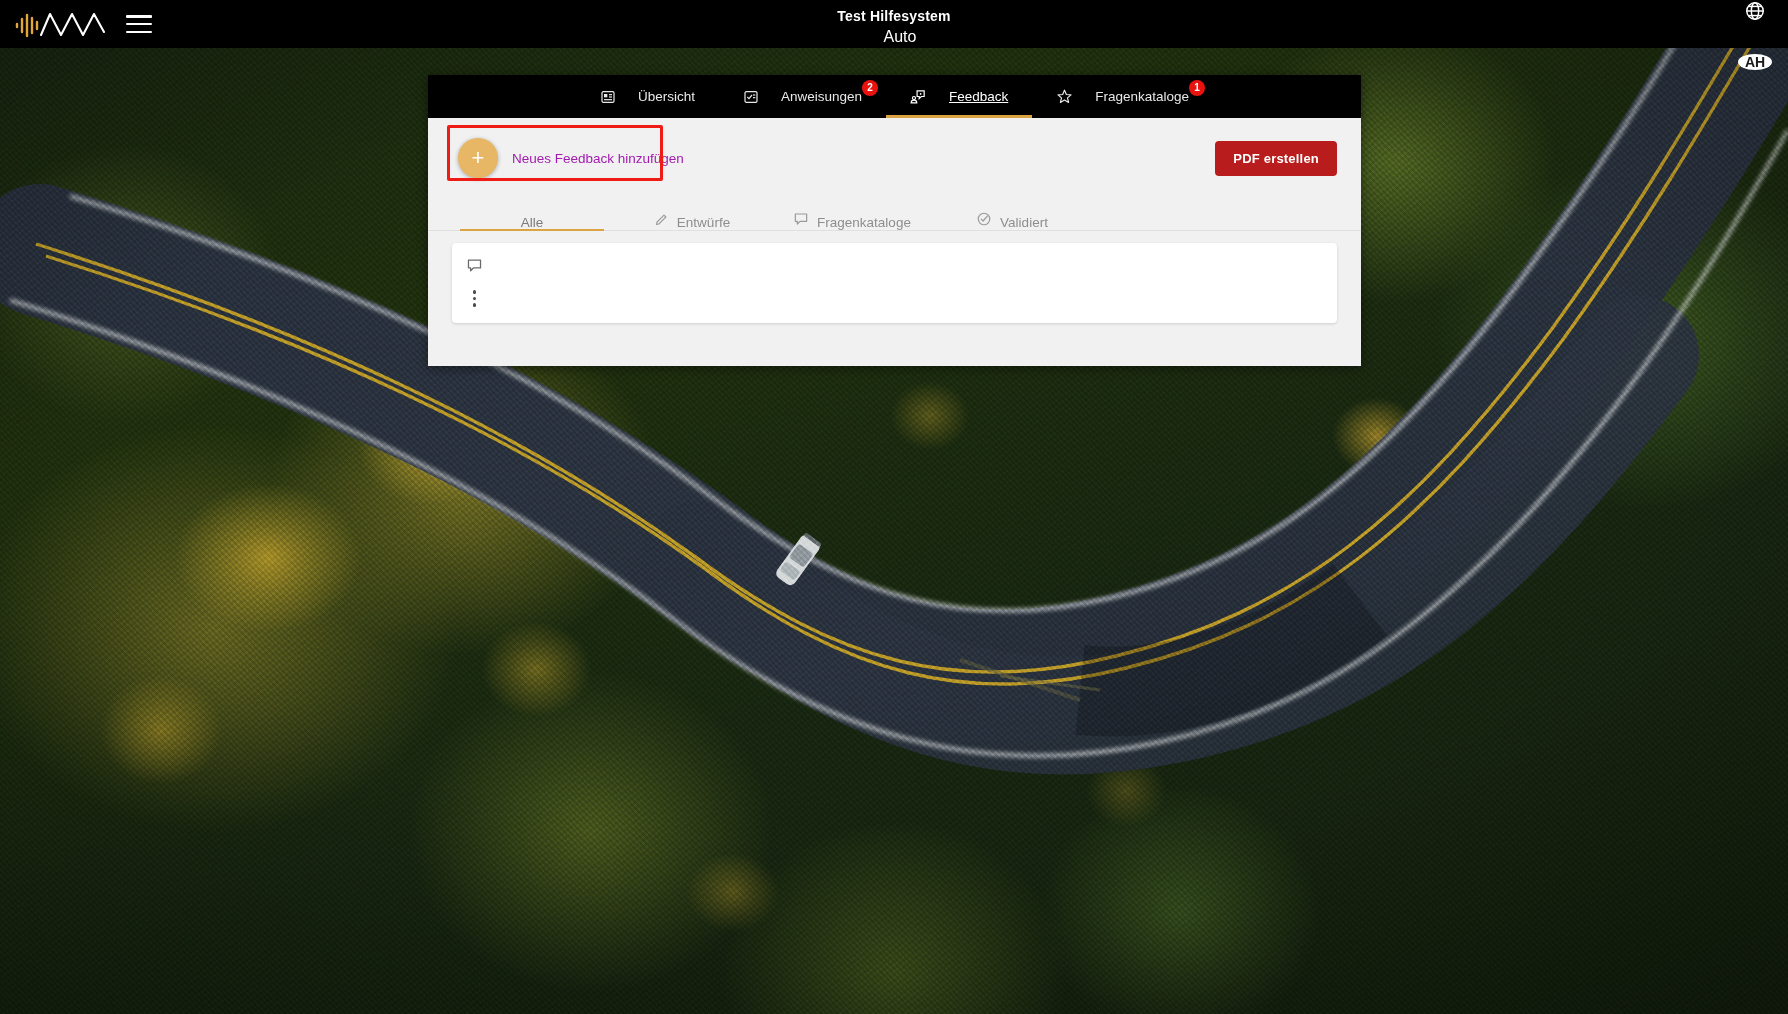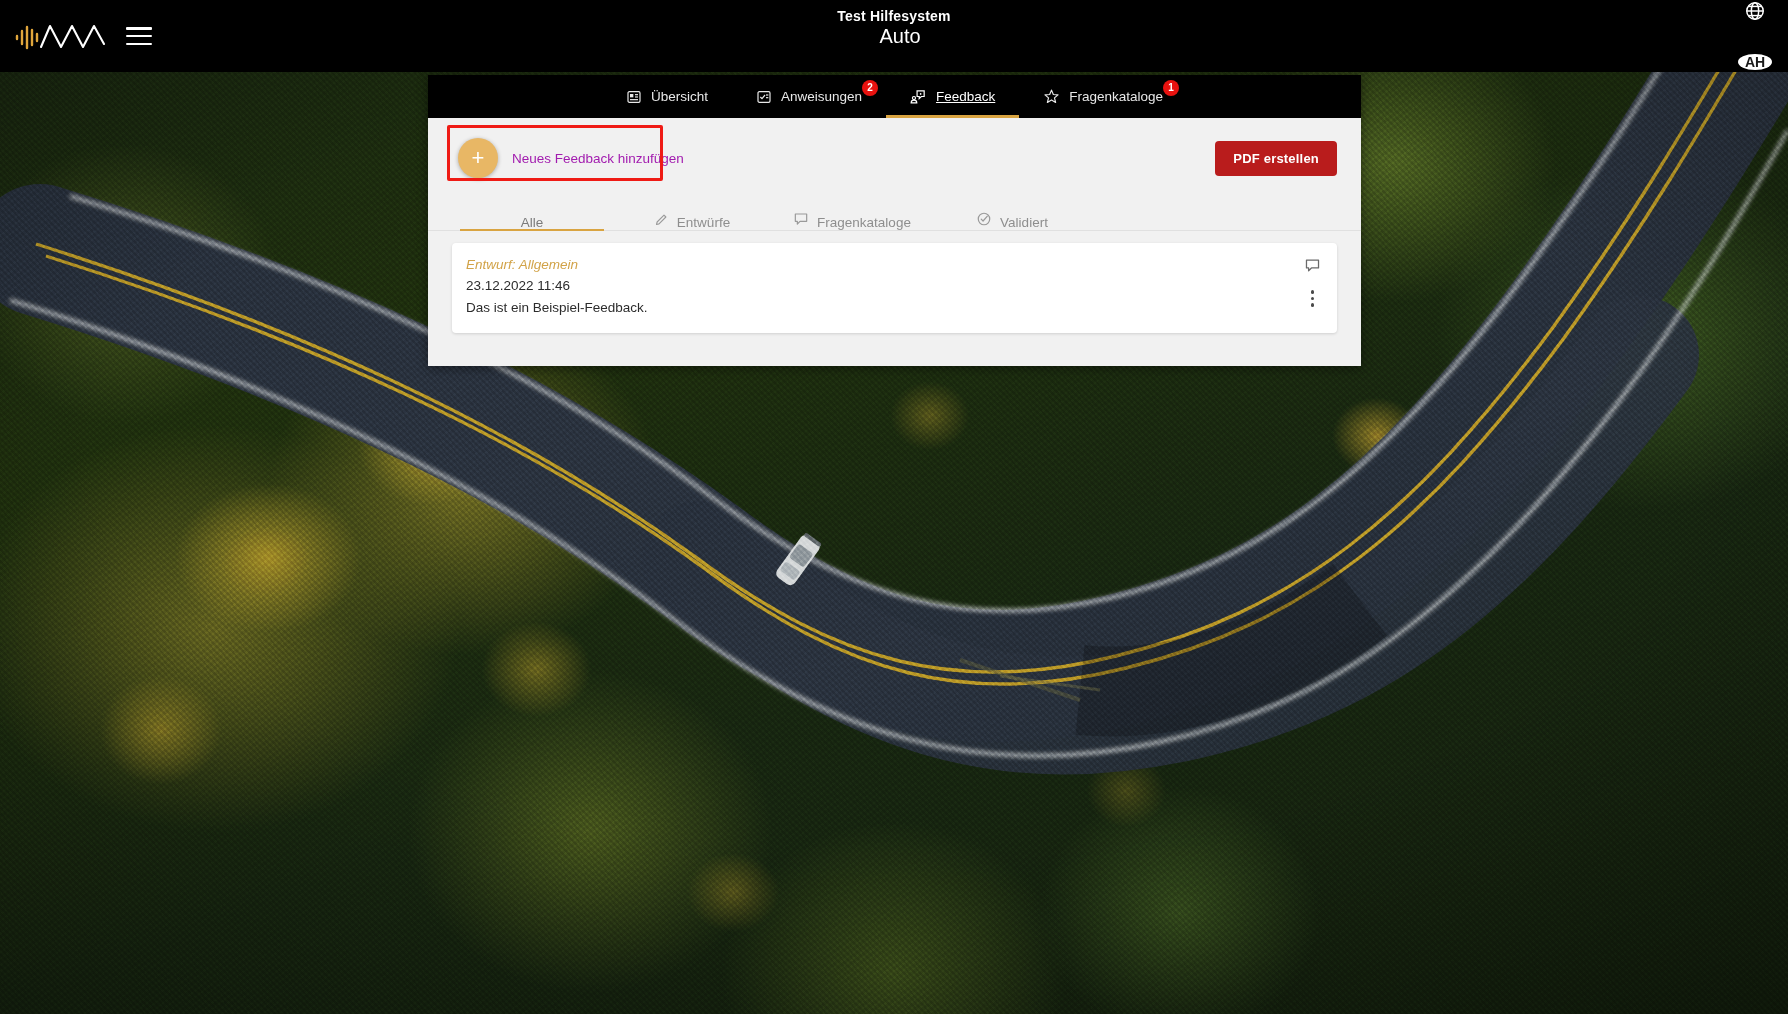--- a/index.html
+++ b/index.html
@@ -56,36 +56,36 @@
     position: absolute; inset: 0;
     background: radial-gradient(ellipse 110% 95% at 50% 45%, rgba(0,0,0,0) 40%, rgba(0,0,0,.55) 100%);
   }
   
   .road-wrap { position: absolute; inset: 0; }
   .road-svg { position: absolute; inset: 0; width: 1788px; height: 1014px; }
 
   
   #topbar {
     position: absolute; top: 0; left: 0;
-    width: 1788px; height: 72px;
+    width: 1788px; height: 48px;
     background: #000;
     display: flex; align-items: center;
     z-index: 40;
   }
   #logo-area { display: flex; align-items: center; gap: 20px; padding-left: 14px; }
   .logo-mark { display: block; }
   .hamburger { width: 26px; height: 18px; display: flex; flex-direction: column; justify-content: space-between; cursor: pointer; }
   .hamburger span { display: block; height: 2.5px; background: #fff; border-radius: 1px; }
 
   #title-block {
     position: absolute; left: 0; right: 0; top: 6px;
     text-align: center; pointer-events: none;
   }
   #title-block .t1 { color: #fff; font-size: 14px; font-weight: bold; line-height: 20px; letter-spacing: .2px; }
-  #title-block .t2 { color: #fff; font-size: 20px; font-weight: normal; line-height: 21px; padding-left: 12px; }
+  #title-block .t2 { color: #fff; font-size: 16px; font-weight: normal; line-height: 21px; padding-left: 12px; }
 
   #topbar-right {
     position: absolute; right: 16px; top: 0; height: 57px;
     display: flex; align-items: center; gap: 28px; flex-direction: column;
   }
   .avatar {
     width: 34px; height: 34px; border-radius: 50%;
     background: #fff; color: #1a1a1a;
     font-size: 14px; font-weight: bold;
     display: flex; align-items: center; justify-content: center;
@@ -99,21 +99,21 @@
     width: 933px; height: 291px;
     z-index: 30;
     box-shadow: 0 2px 10px rgba(0,0,0,.45);
   }
   #tabstrip {
     height: 43px; background: #000;
     display: flex; align-items: stretch; justify-content: center;
     gap: 0;
   }
   .tab {
-    display: flex; align-items: center; gap: 9px;
+    display: flex; align-items: center; gap: 22px;
     padding: 0 24px;
     color: #e8e8e8; font-size: 13.5px;
     position: relative; cursor: pointer;
     white-space: nowrap;
   }
   .tab.active { color: #fff; text-decoration: underline; }
   .tab.active::after {
     content: ""; position: absolute; left: 0; right: 0; bottom: 0;
     height: 3px; background: #d9a441;
   }
@@ -381,25 +381,20 @@
             <circle cx="12" cy="12" r="8.6"></circle>
             <polyline points="7.8,12.2 10.6,15 17,7.6"></polyline>
           </svg>
         </span>
         <span>Validiert</span>
       </div>
     </div>
 
     <div id="list">
       <div class="list-item">
-        <div class="li-main">
-          <div class="li-title">Entwurf: Allgemein</div>
-          <div class="li-date">23.12.2022 11:46</div>
-          <div class="li-text">Das ist ein Beispiel-Feedback.</div>
-        </div>
         <div class="li-actions">
           <span>
             <svg width="17" height="17" viewBox="0 0 24 24" fill="none" stroke="#6a6a6a" stroke-width="1.8" stroke-linejoin="round">
               <path d="M3.5 4.5h17v11h-10l-4 4v-4h-3z"></path>
             </svg>
           </span>
           <span class="dots">
             <i></i>
               <i></i>
               <i></i>

